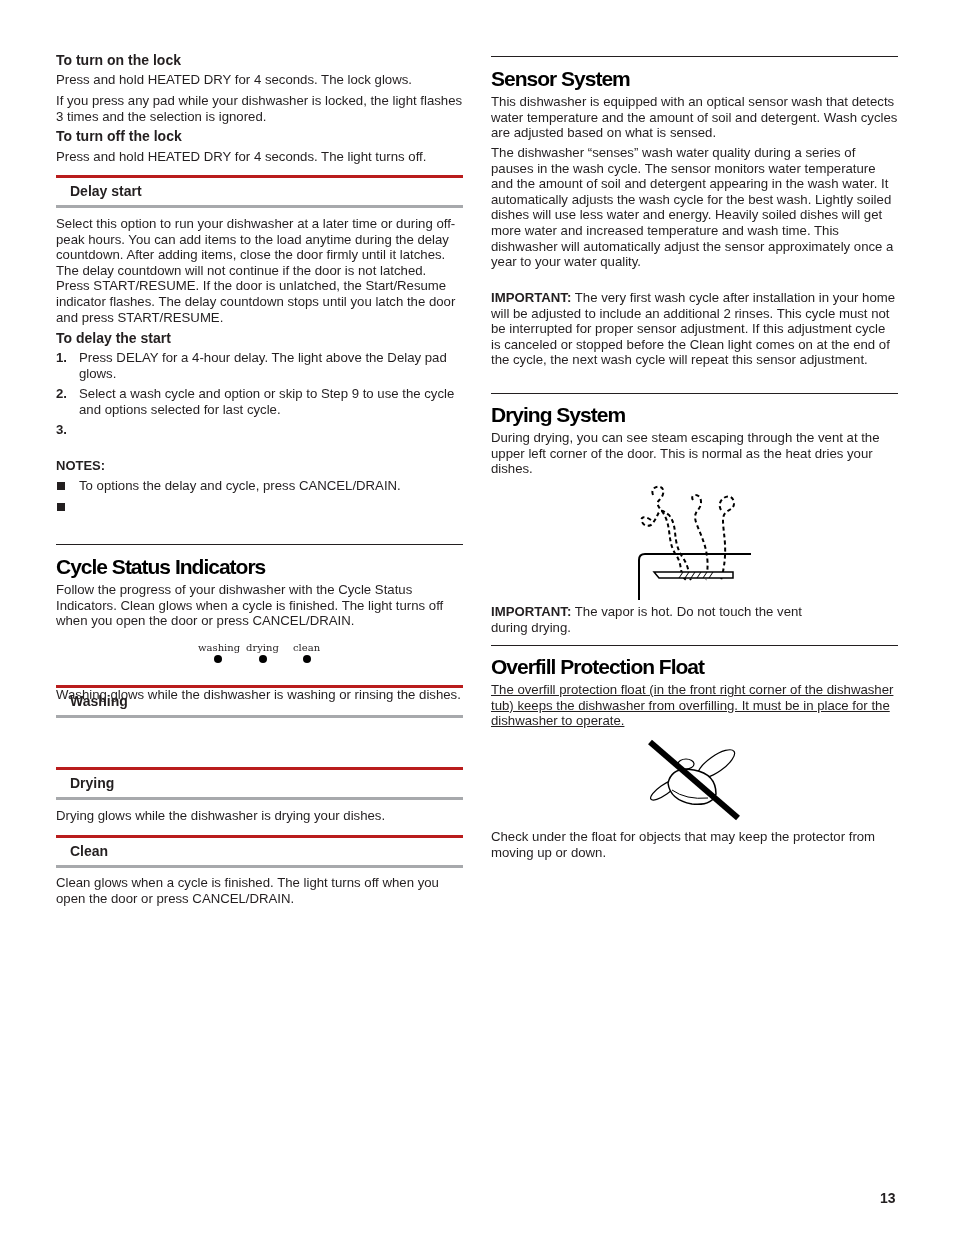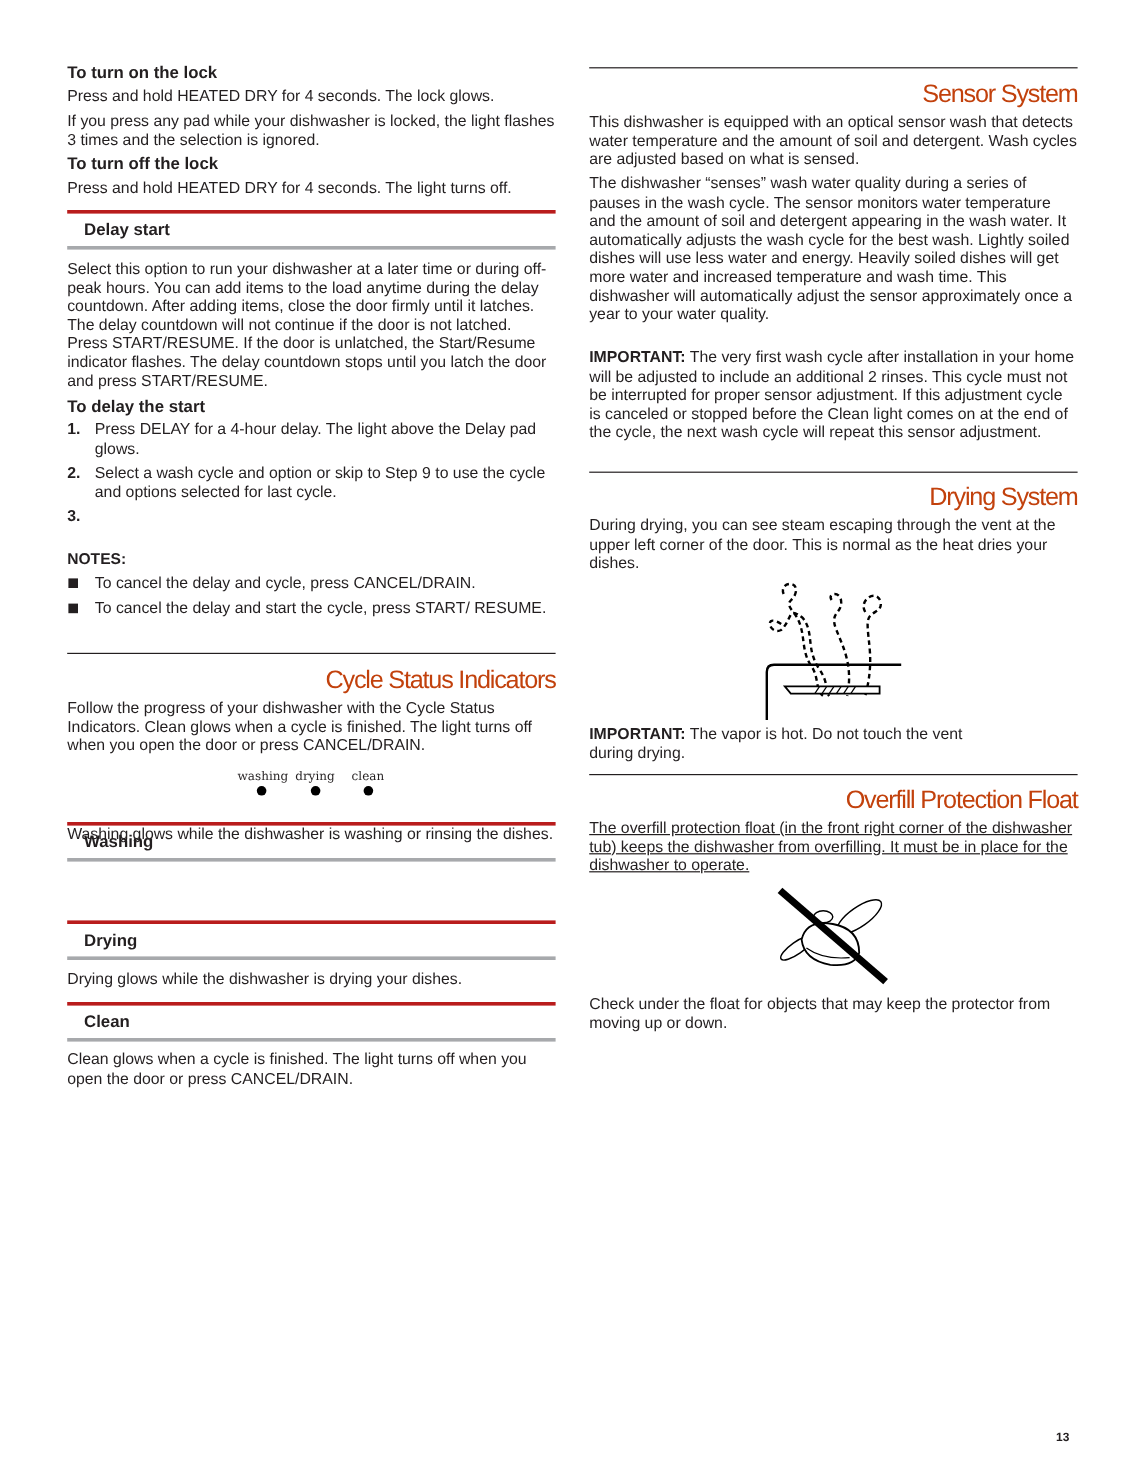--- a/index.html
+++ b/index.html
@@ -2,33 +2,33 @@
 <html><head>
 <meta charset="utf-8">
 <style>
   html, body { margin:0; padding:0; background:#fff; }
   body { width:954px; height:1235px; position:relative; font-family:"Liberation Sans", sans-serif; color:#231f20; font-size:13.2px; line-height:15.6px; }
   .col { position:absolute; top:0; }
   #left { left:56px; width:407px; }
   #right { left:491px; width:407px; }
   p { margin:0; }
   .sub { font-weight:bold; font-size:14px; }
-  .grey-title { color:#c2410c; font-weight:normal; font-size:21px; text-align:right; letter-spacing:-1px; line-height:26px; }
+  .grey-title { color:#000000; font-weight:bold; font-size:21px; text-align:left; letter-spacing:-1px; line-height:26px; }
   .black-rule { border-top:1px solid #231f20; }
   .band { border-top:3px solid #b91c1c; border-bottom:3px solid #a7a9ac; padding:5px 0 5px 14px; font-weight:bold; font-size:14px; line-height:17px; }
   ol { margin:0; padding:0; list-style:none; }
   ol li { position:relative; padding-left:23px; margin-bottom:5px; }
   ol li .num { position:absolute; left:0; font-weight:bold; }
   ul { margin:0; padding:0; list-style:none; }
   ul li { position:relative; padding-left:23px; margin-bottom:5px; }
   ul li .sq { position:absolute; left:1px; top:4px; width:8px; height:8px; background:#231f20; }
   .indic { position:relative; height:40px; font-family:"DejaVu Serif", serif; font-size:10px; }
   .indic span.lbl { position:absolute; top:0; }
   .indic span.dot { position:absolute; top:15px; width:8px; height:8px; border-radius:50%; background:#000; }
-  #page-num { position:absolute; left:880px; top:1191px; font-weight:bold; font-size:10px; }
+  #page-num { position:absolute; left:880px; top:1191px; font-weight:bold; font-size:14px; }
 </style>
 </head>
 <body>
 
 <div id="left" class="col">
   <p class="sub" style="position:absolute;top:53px;">To turn on the lock</p>
   <p style="position:absolute;top:72px;width:407px;">Press and hold HEATED DRY for 4 seconds. The lock glows.</p>
   <p style="position:absolute;top:93px;width:407px;">If you press any pad while your dishwasher is locked, the light flashes 3 times and the selection is ignored.</p>
   <p class="sub" style="position:absolute;top:129px;">To turn off the lock</p>
   <p style="position:absolute;top:149px;width:407px;">Press and hold HEATED DRY for 4 seconds. The light turns off.</p>
@@ -38,22 +38,22 @@
   <p class="sub" style="position:absolute;top:331px;">To delay the start</p>
 
   <ol style="position:absolute;top:350px;width:407px;">
     <li><span class="num">1.</span><span>Press DELAY for a 4-hour delay. The light above the Delay pad glows.</span></li>
     <li><span class="num">2.</span><span>Select a wash cycle and option or skip to Step 9 to use the cycle and options selected for last cycle.</span></li>
     <li><span class="num">3.</span></li>
   </ol>
 
   <p class="sub" style="position:absolute;top:458px;font-size:13px;">NOTES:</p>
   <ul style="position:absolute;top:478px;width:407px;">
-    <li><span class="sq"></span><span>To cancel the delay and cycle, press CANCEL/DRAIN.</span></li>
-    <li><span class="sq"></span><span>To cancel the delay and start the cycle, press START/ RESUME.</span></li>
+    <li><span class="sq"></span><span>To options the delay and cycle, press CANCEL/DRAIN.</span></li>
+    <li><span class="sq"></span></li>
   </ul>
 
   <div class="black-rule" style="position:absolute;top:544px;width:407px;"></div>
   <div class="grey-title" style="position:absolute;top:554px;width:407px;">Cycle Status Indicators</div>
   <p style="position:absolute;top:582px;width:407px;">Follow the progress of your dishwasher with the Cycle Status Indicators. Clean glows when a cycle is finished. The light turns off when you open the door or press CANCEL/DRAIN.</p>
 
   <div class="indic" style="position:absolute;top:640px;left:0;width:407px;">
     <span class="lbl" style="left:142px;">washing</span>
     <span class="dot" style="left:158px;"></span>
     <span class="lbl" style="left:190px;">drying</span>

